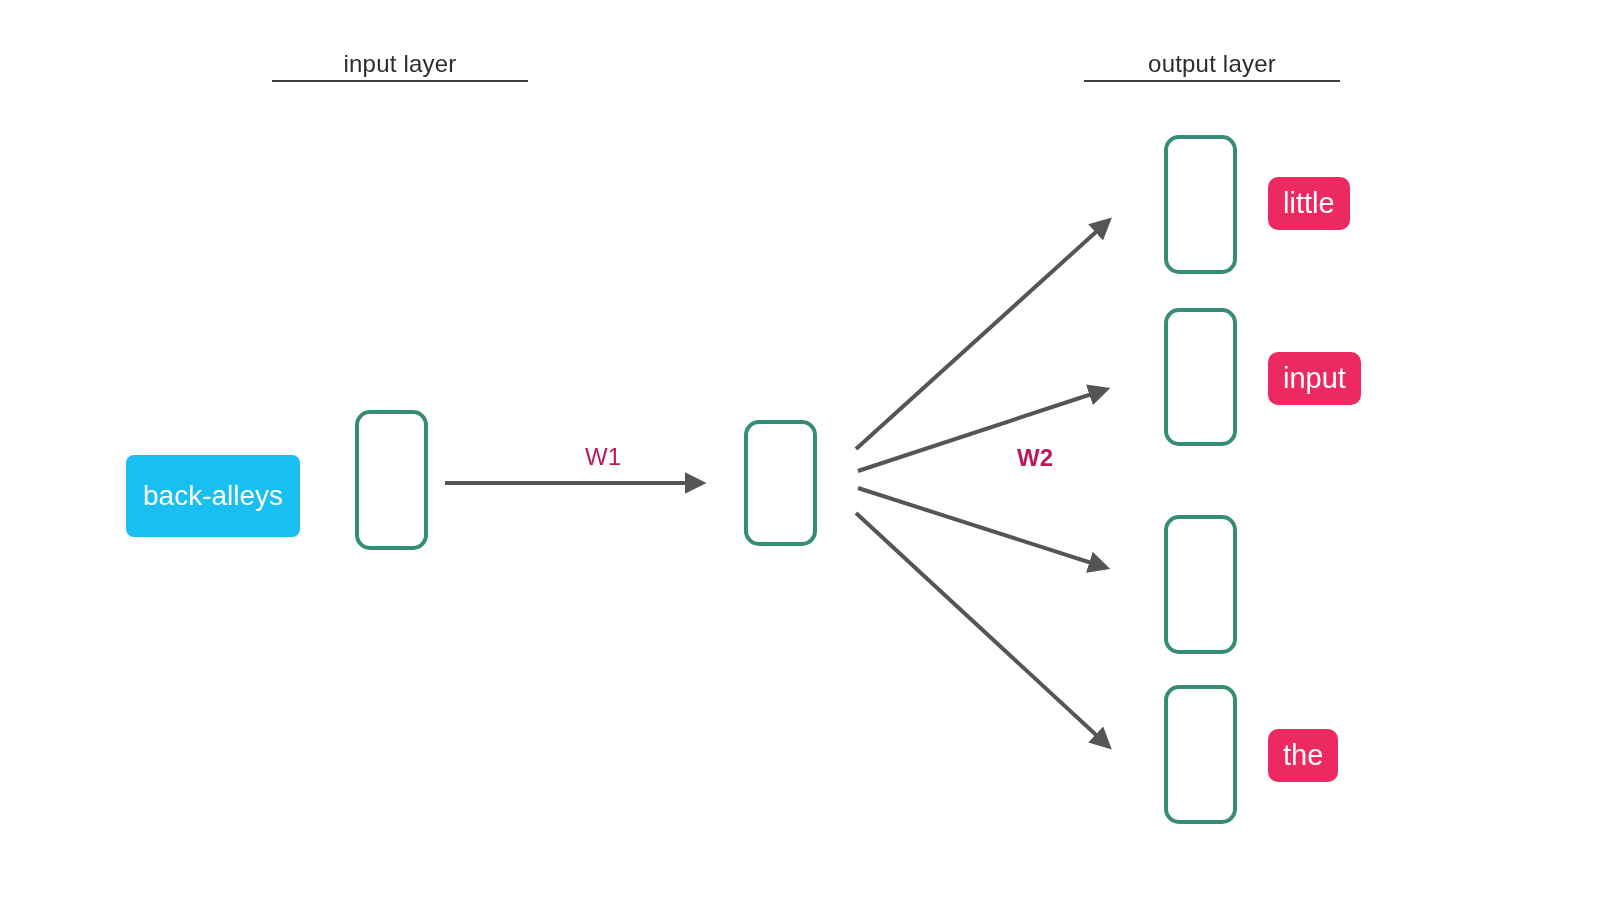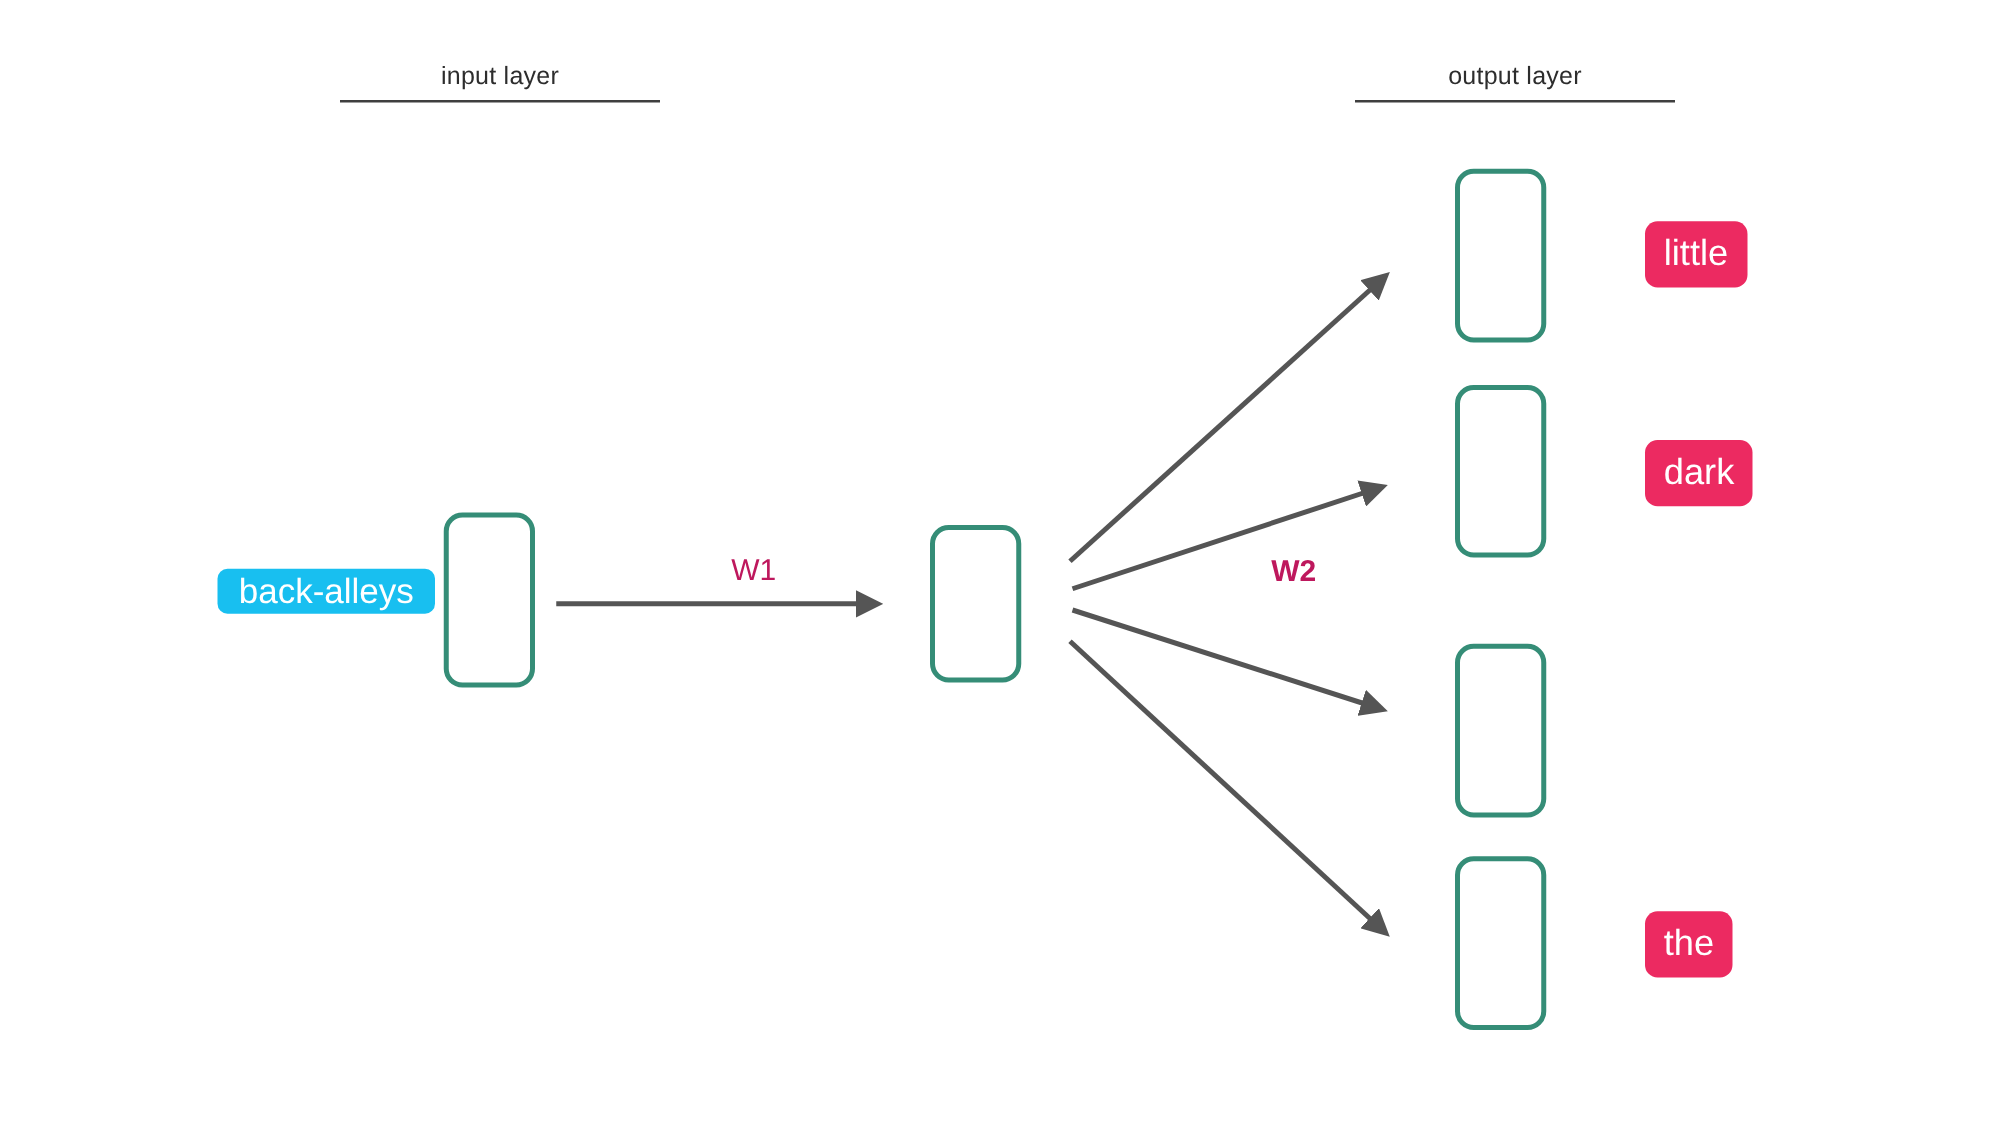--- a/index.html
+++ b/index.html
@@ -20,21 +20,21 @@
     left: 0; top: 0;
     width: 1600px; height: 898px;
     pointer-events: none;
   }
   .layer-label {
     position: absolute;
     top: 50px;
     width: 256px;
     height: 30px;
     text-align: center;
-    font-size: 20px;
+    font-size: 24px;
     color: #2d2d2d;
     border-bottom: 2px solid #3f3f3f;
     letter-spacing: 0.2px;
   }
   .layer-label.input  { left: 272px; }
   .layer-label.hidden { left: 672px; }
   .layer-label.output { left: 1084px; }
 
   .node-box {
     position: absolute;
@@ -48,29 +48,28 @@
   .node-out-0  { left: 1164px; top: 135px; width: 73px; height: 139px; }
   .node-out-1  { left: 1164px; top: 308px; width: 73px; height: 138px; }
   .node-out-2  { left: 1164px; top: 515px; width: 73px; height: 139px; }
   .node-out-3  { left: 1164px; top: 685px; width: 73px; height: 139px; }
 
   .chip {
     position: absolute;
     display: inline-block;
     color: #ffffff;
     white-space: nowrap;
-    margin-left: 48px;
   }
   .chip.input-word {
     left: 126px; top: 455px;
     background: #18bff0;
     border-radius: 8px;
     font-size: 28px;
     line-height: 34px;
-    padding: 1px 17px;
+    padding: 24px 17px;
     text-align: center;
   }
   .chip.output-word {
     left: 1268px;
     background: #ec2a61;
     border-radius: 10px;
     font-size: 29px;
     line-height: 35px;
     padding: 9px 15px;
   }
@@ -116,16 +115,16 @@
   <div class="node-box node-hidden"></div>
   <div class="node-box node-out-0"></div>
   <div class="node-box node-out-1"></div>
   <div class="node-box node-out-2"></div>
   <div class="node-box node-out-3"></div>
 
   <div class="weight-label w1">W1</div>
   <div class="weight-label w2">W2</div>
 
   <div class="chip output-word out-0">little</div>
-  <div class="chip output-word out-1">dark</div>
+  <div class="chip output-word out-1">input</div>
   <div class="chip output-word out-3">the</div>
 
 </div>
 
 </body></html>

